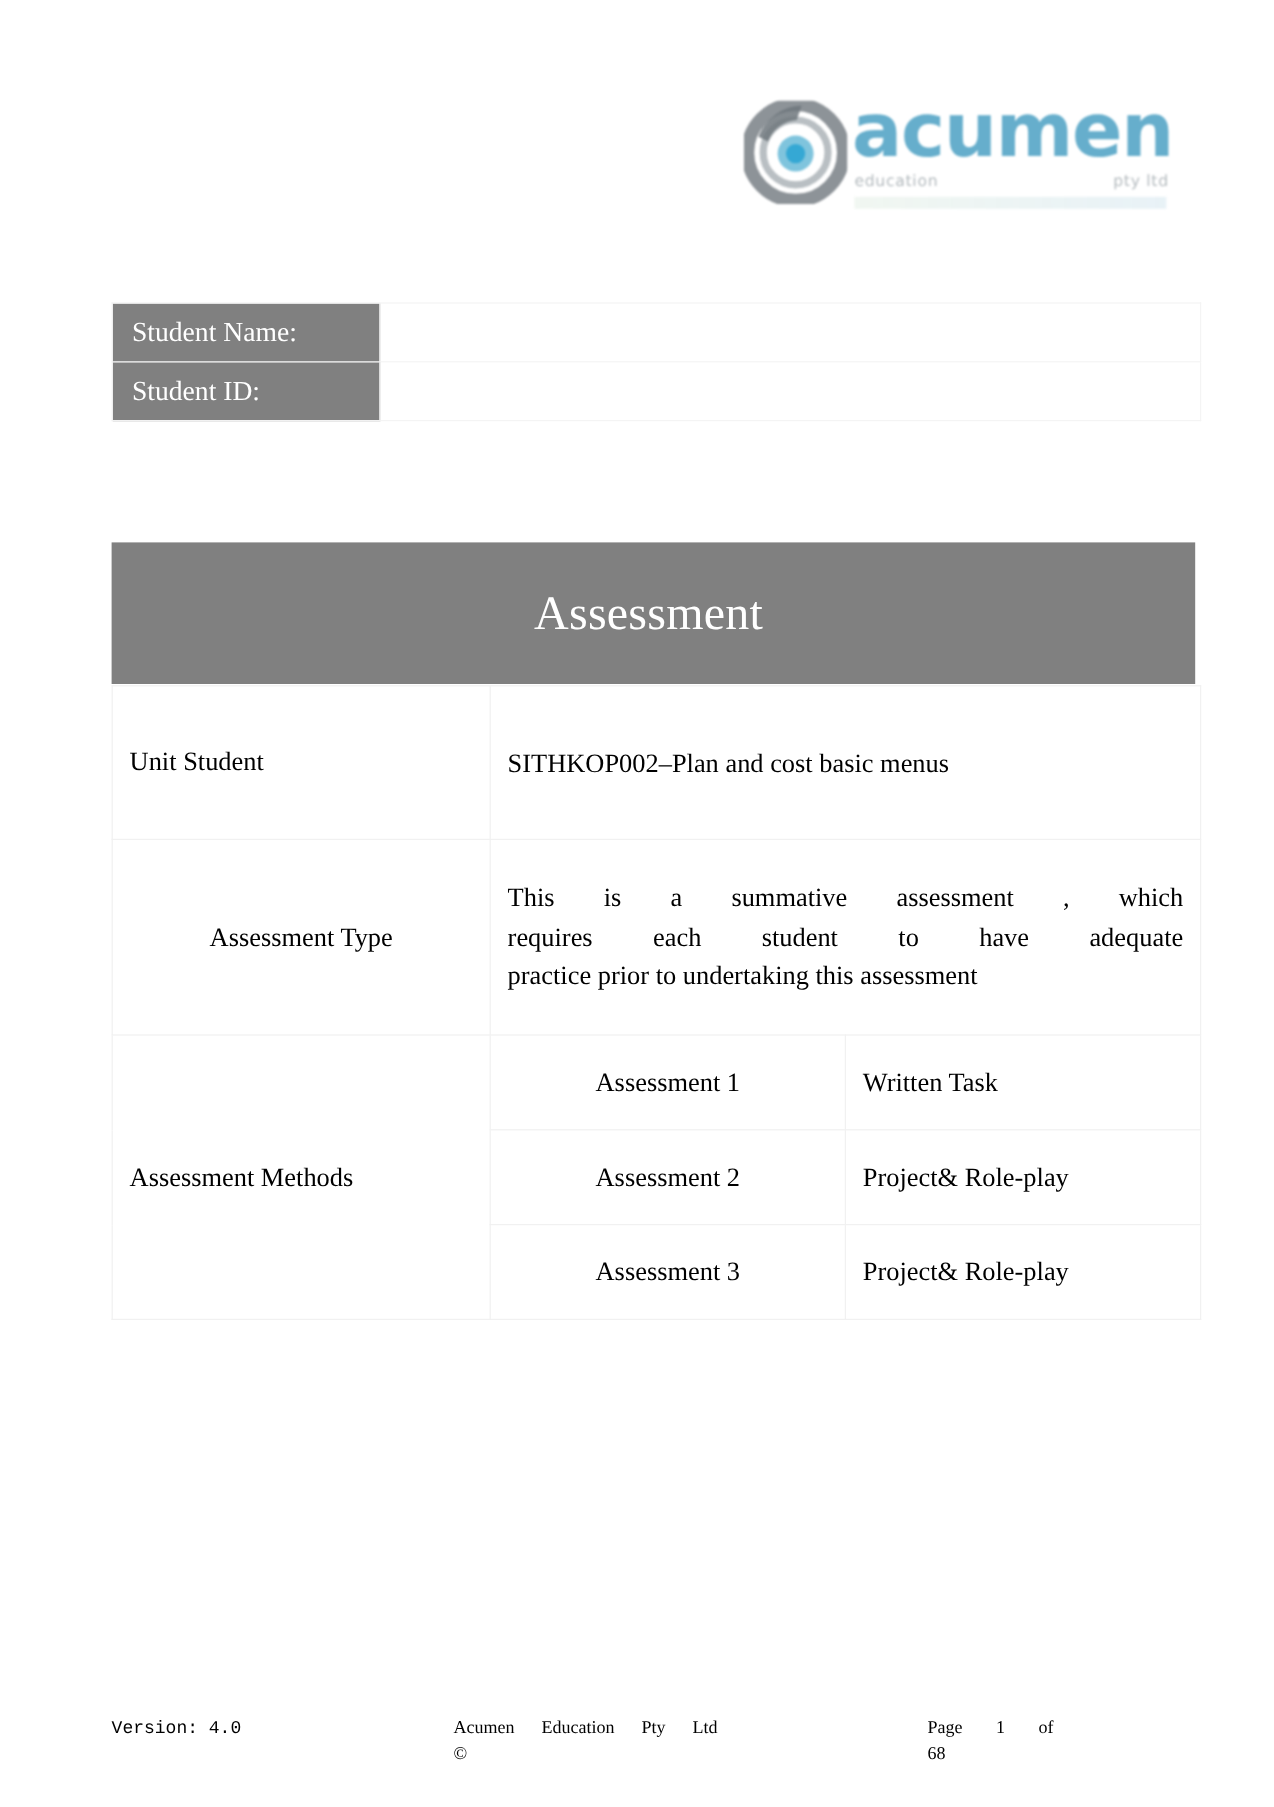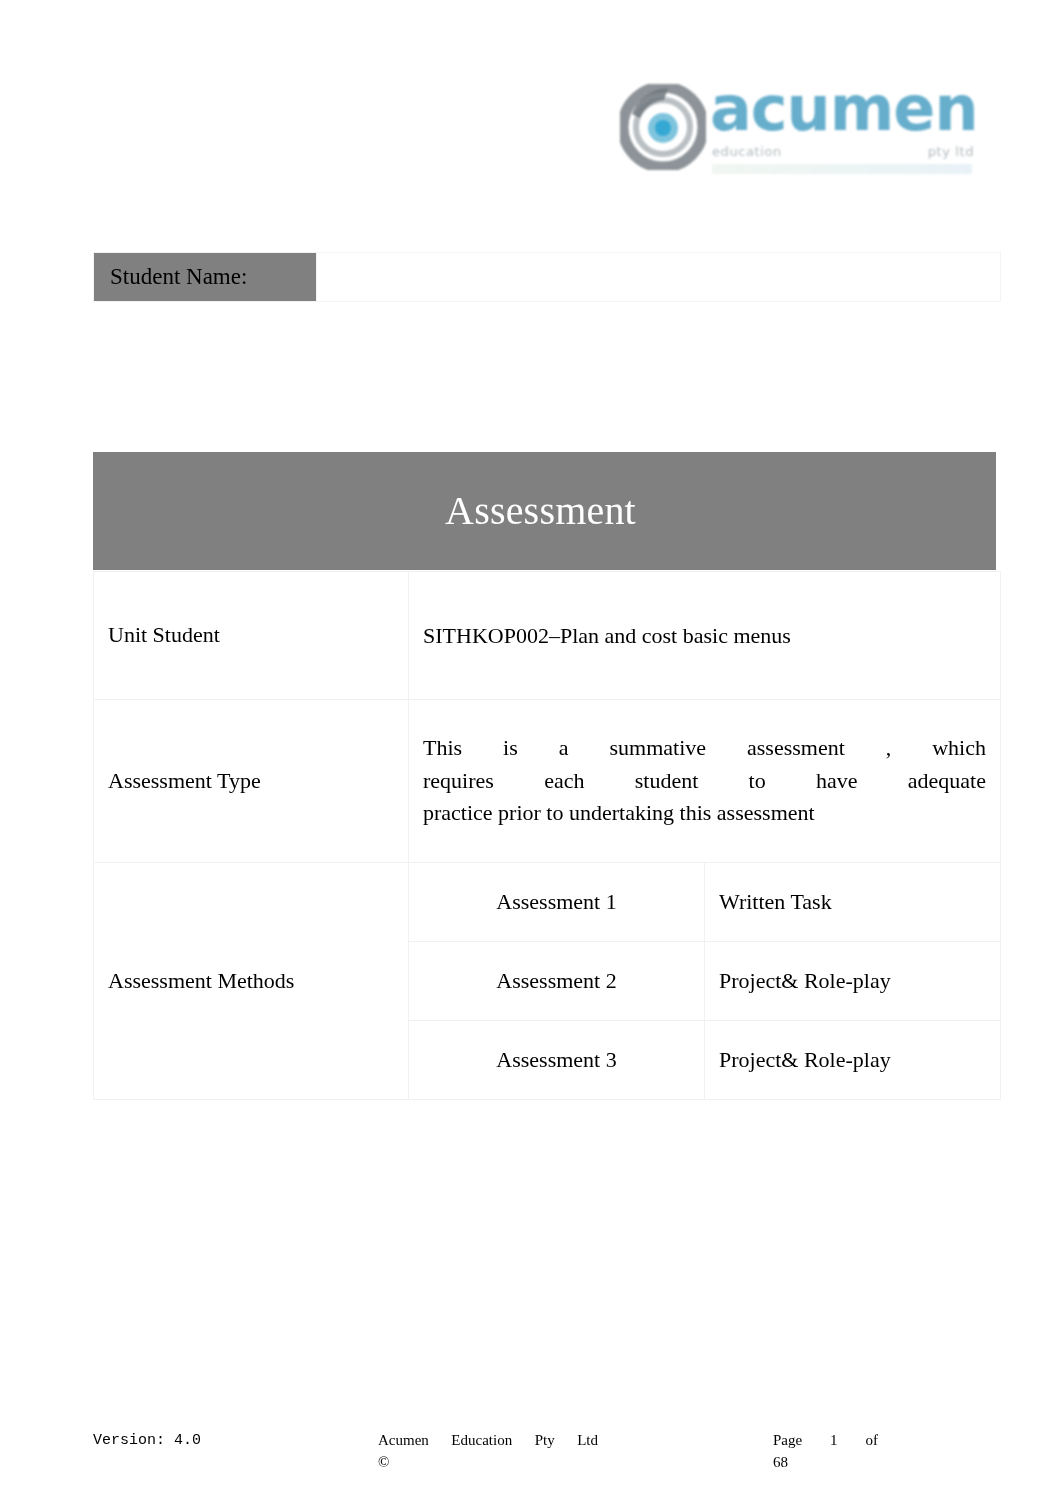--- a/index.html
+++ b/index.html
@@ -87,21 +87,21 @@
   }
   .student-table td {
     border: 1px solid #f2f2f2;
     padding: 0;
     height: 48px;
     vertical-align: middle;
   }
   .student-table td.lbl {
     width: 206px;
     background: #808080;
-    color: #000000;
+    color: #ffffff;
     font-size: 23px;
     padding-left: 16px;
   }
   .student-table td.val {
     background: #ffffff;
     border-color: #f4f4f4;
   }
 
   
   .summary-banner {
@@ -240,36 +240,40 @@
       <span>pty ltd</span>
     </div>
   </div>
 
   <table class="student-table">
     <tbody>
         <tr>
       <td class="lbl">Student Name:</td>
       <td class="val"></td>
     </tr>
+    <tr>
+      <td class="lbl">Student ID:</td>
+      <td class="val"></td>
+    </tr>
   </tbody>
     </table>
 
   <div class="summary-banner">
     <div class="l1">Assessment</div>
   </div>
 
   <table class="summary-table">
     <tbody>
         <tr>
       <td class="col-a cell-unit-label" style="height:107px;">Unit Student</td>
       <td colspan="2" class="cell-unit-value">SITHKOP002–Plan and cost basic menus</td>
     </tr>
 
     <tr>
-      <td class="col-a cell-type-label" style="height:142px;">Assessment Type</td>
+      <td class="col-a cell-type-label" style="height:142px;text-align:center;">Assessment Type</td>
       <td colspan="2" class="cell-type-value">
         <span class="ln1">This is a  summative assessment       , which</span>
         <span class="ln2">requires each student to have adequate</span>
         <span class="ln3">practice prior to undertaking this assessment</span>
       </td>
     </tr>
 
     <tr class="row-m">
       <td class="col-a cell-methods-label" rowspan="3" style="vertical-align:middle;">Assessment Methods</td>
       <td class="col-b sub-label">Assessment 1</td>

